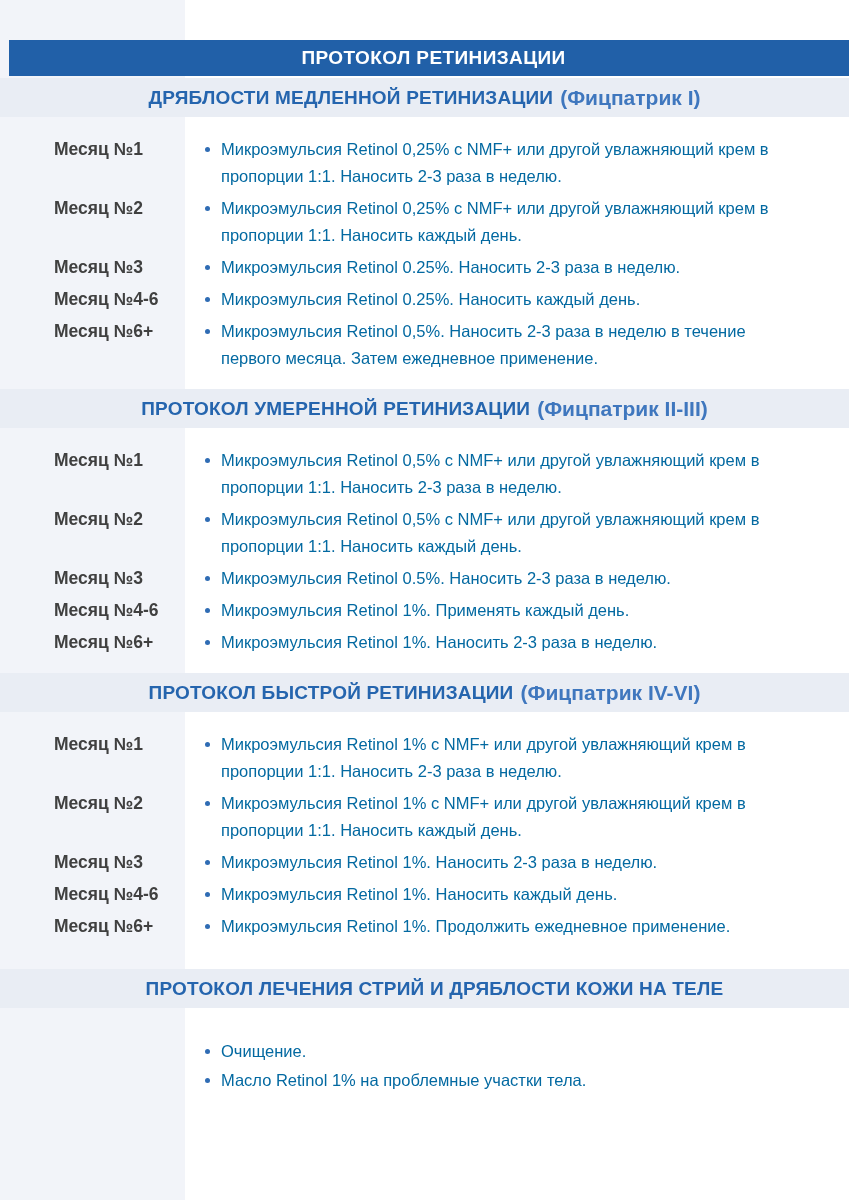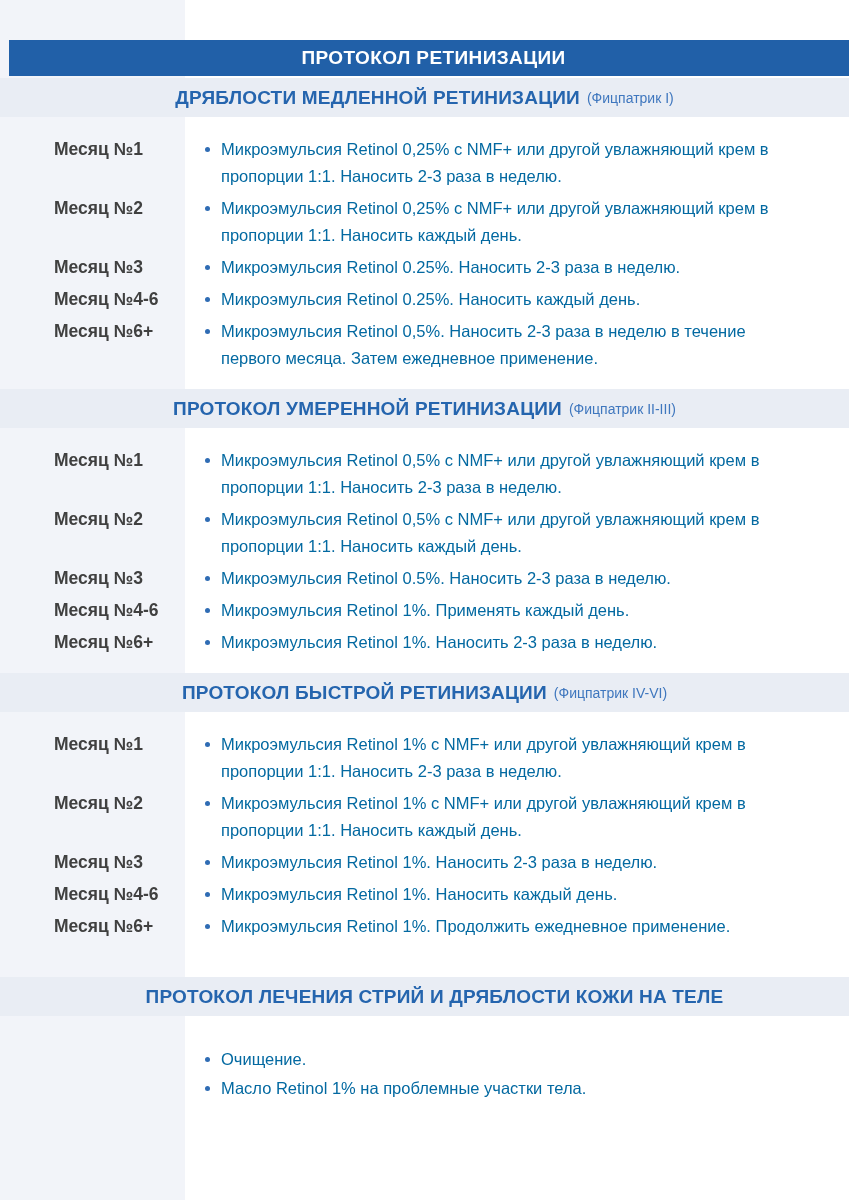--- a/index.html
+++ b/index.html
@@ -29,23 +29,23 @@
   }
 
   .band {
     height:39px; width:849px;
     background:#E9EDF4;
     display:flex; align-items:center; justify-content:center;
     gap:7px;
     margin-top:2px;
   }
   .band-title { color:#2565AE; font-weight:bold; font-size:19px; letter-spacing:.2px; }
-  .band-sub   { color:#3F77BE; font-size:14px; }
+  .band-sub   { color:#3F77BE; font-size:21px;font-weight:bold; }
   .band-sub:empty { display:none; }
-  .band-last { margin-top:22px;padding-left:20px; }
+  .band-last { margin-top:14px;padding-left:20px; }
 
   .rows { padding:19px 38px 10px 0; }
   .rows-last { padding-top:30px; }
   .row { display:flex; align-items:flex-start; margin-bottom:5px; }
   .row-label {
     flex:0 0 185px; width:185px;
     padding-left:54px;
     color:#404040; font-weight:bold;
     font-size:17.5px; line-height:27px;
     white-space:nowrap;

